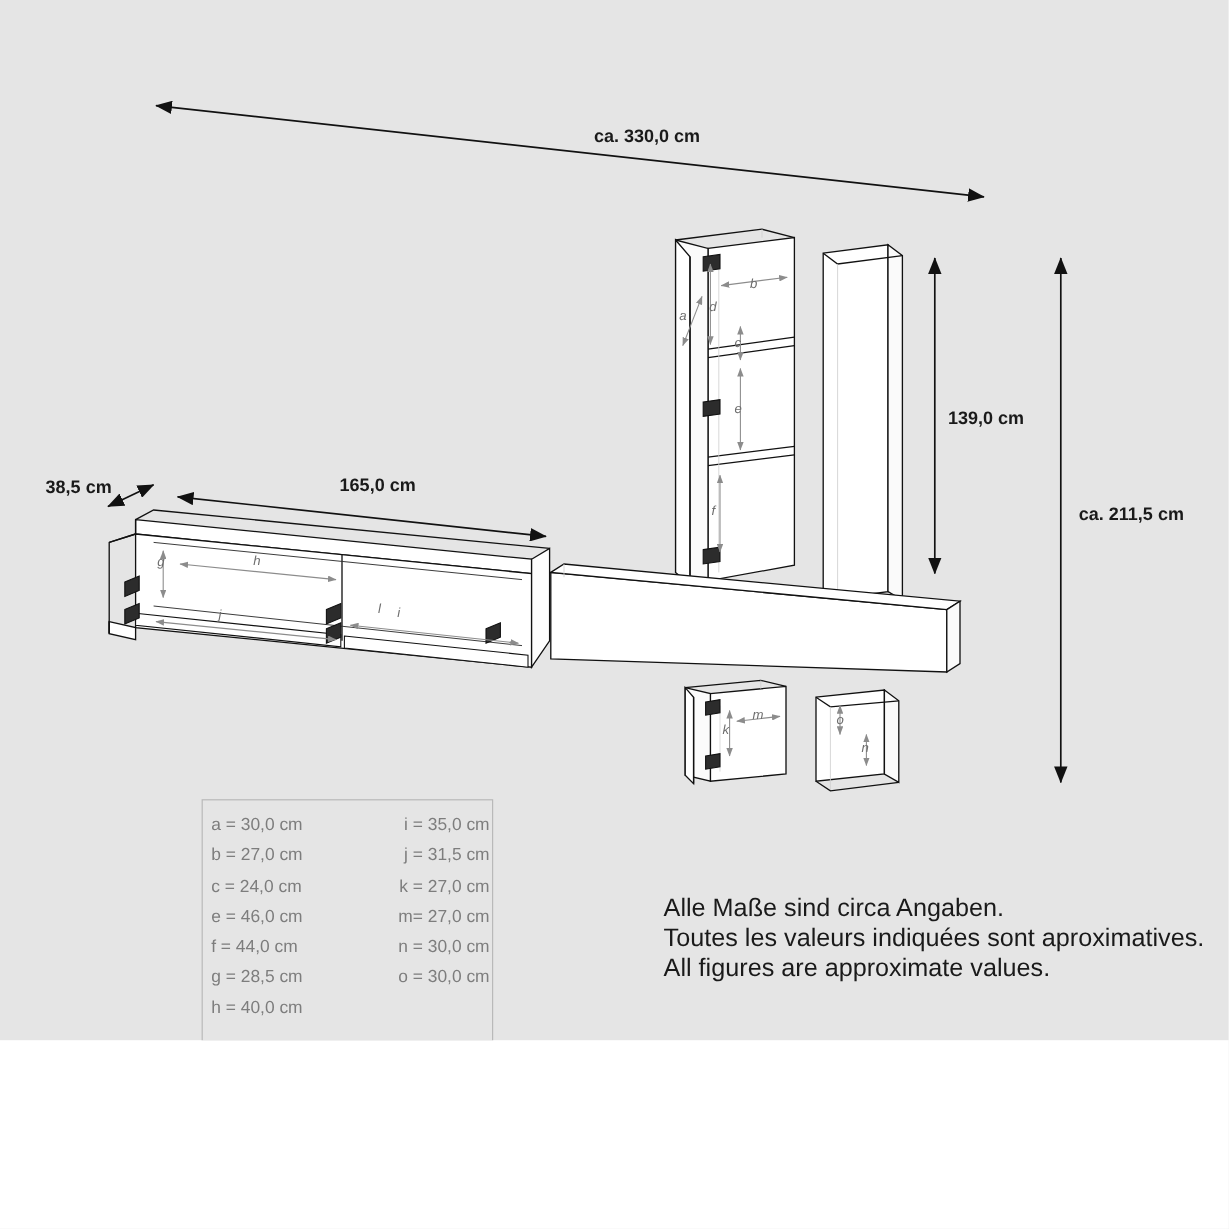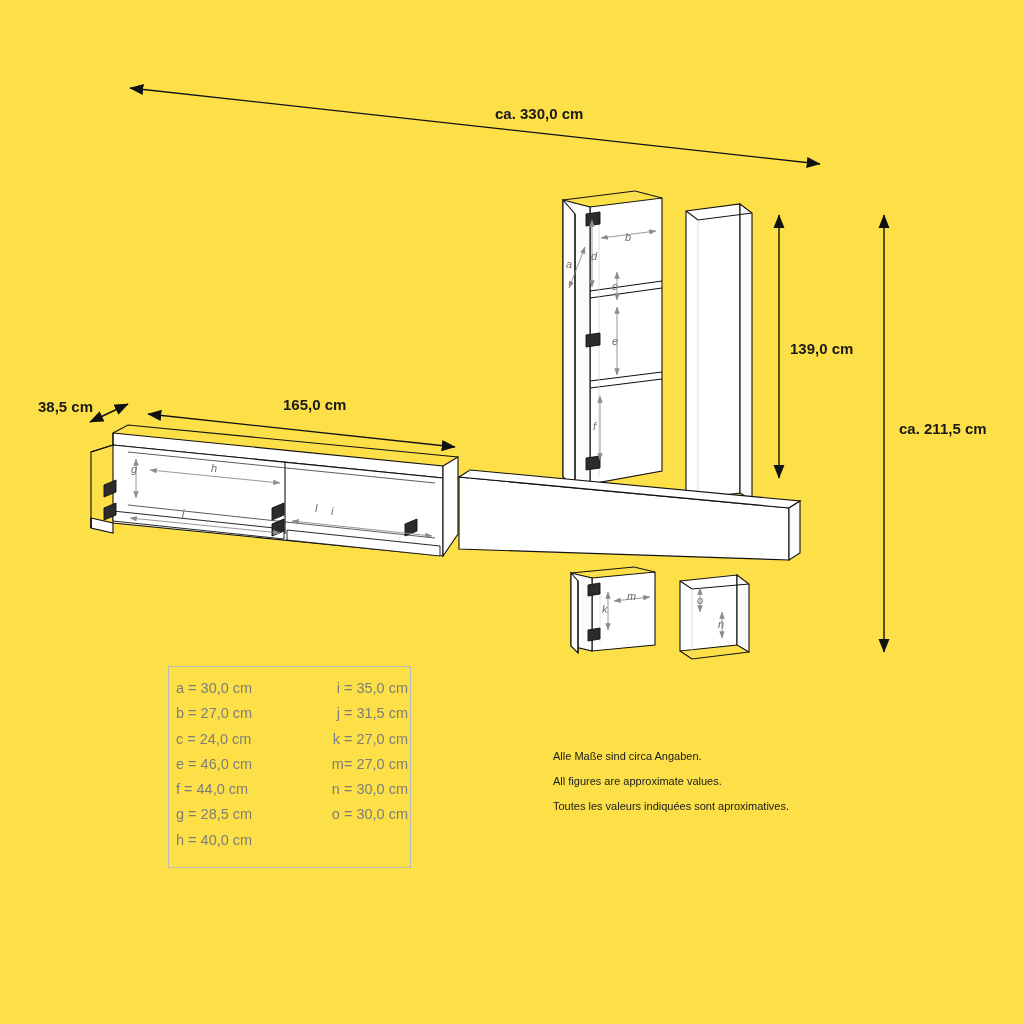--- a/index.html
+++ b/index.html
@@ -3,22 +3,22 @@
 <meta charset="utf-8">
 <style>
   html, body {
     margin: 0;
     padding: 0;
     background: #ffffff;
   }
   #page {
     position: relative;
     width: 1024px;
-    height: 1024px;
-    background: #fde047;
+    height: 867px;
+    background: #e5e5e5;
     font-family: "Liberation Sans", sans-serif;
     overflow: hidden;
   }
   svg.layer {
     position: absolute;
     left: 0;
     top: 0;
     width: 1024px;
     height: 1024px;
   }
@@ -57,21 +57,21 @@
     width: 112px;
     white-space: nowrap;
   }
   .legend-col-right {
     white-space: nowrap;
   }
   .notes {
     position: absolute;
     left: 553px;
     top: 744px;
-    font-size: 11px;
+    font-size: 21px;
     color: #1a1a1a;
     line-height: 25px;
     font-family: "Liberation Sans", sans-serif;
   }
   .note-line { white-space: nowrap; }
   .small-letter {
     position: absolute;
     font-size: 11px;
     color: #6d6d6d;
     font-family: "Liberation Sans", sans-serif;
@@ -291,17 +291,17 @@
       <div class="legend-col-right">o = 30,0 cm</div>
     </div>
     <div class="legend-row">
       <div class="legend-col-left">h = 40,0 cm</div>
       <div class="legend-col-right"></div>
     </div>
   </div>
 
   <div class="notes">
     <div class="note-line">Alle Maße sind circa Angaben.</div>
+    <div class="note-line">Toutes les valeurs indiquées sont aproximatives.</div>
     <div class="note-line">All figures are approximate values.</div>
-    <div class="note-line">Toutes les valeurs indiquées sont aproximatives.</div>
   </div>
 
 </div>
 
 </body></html>

